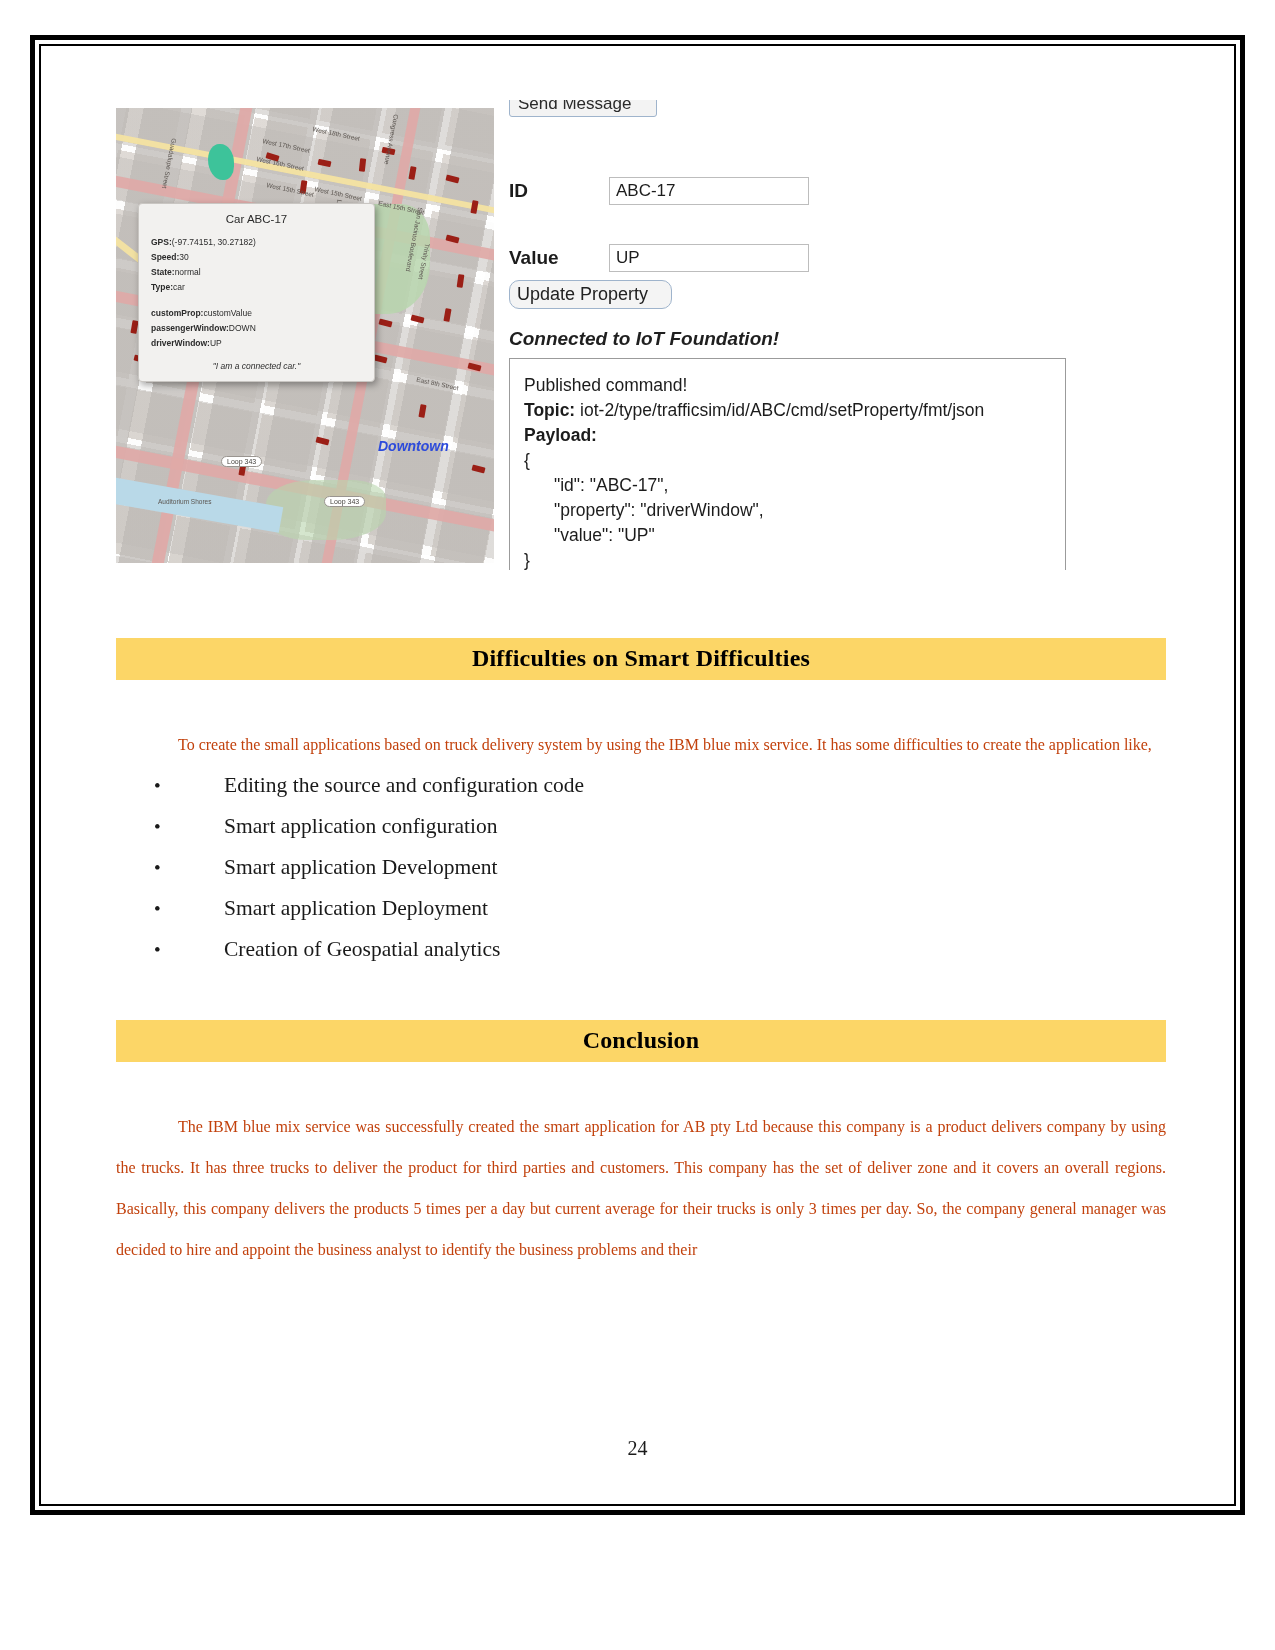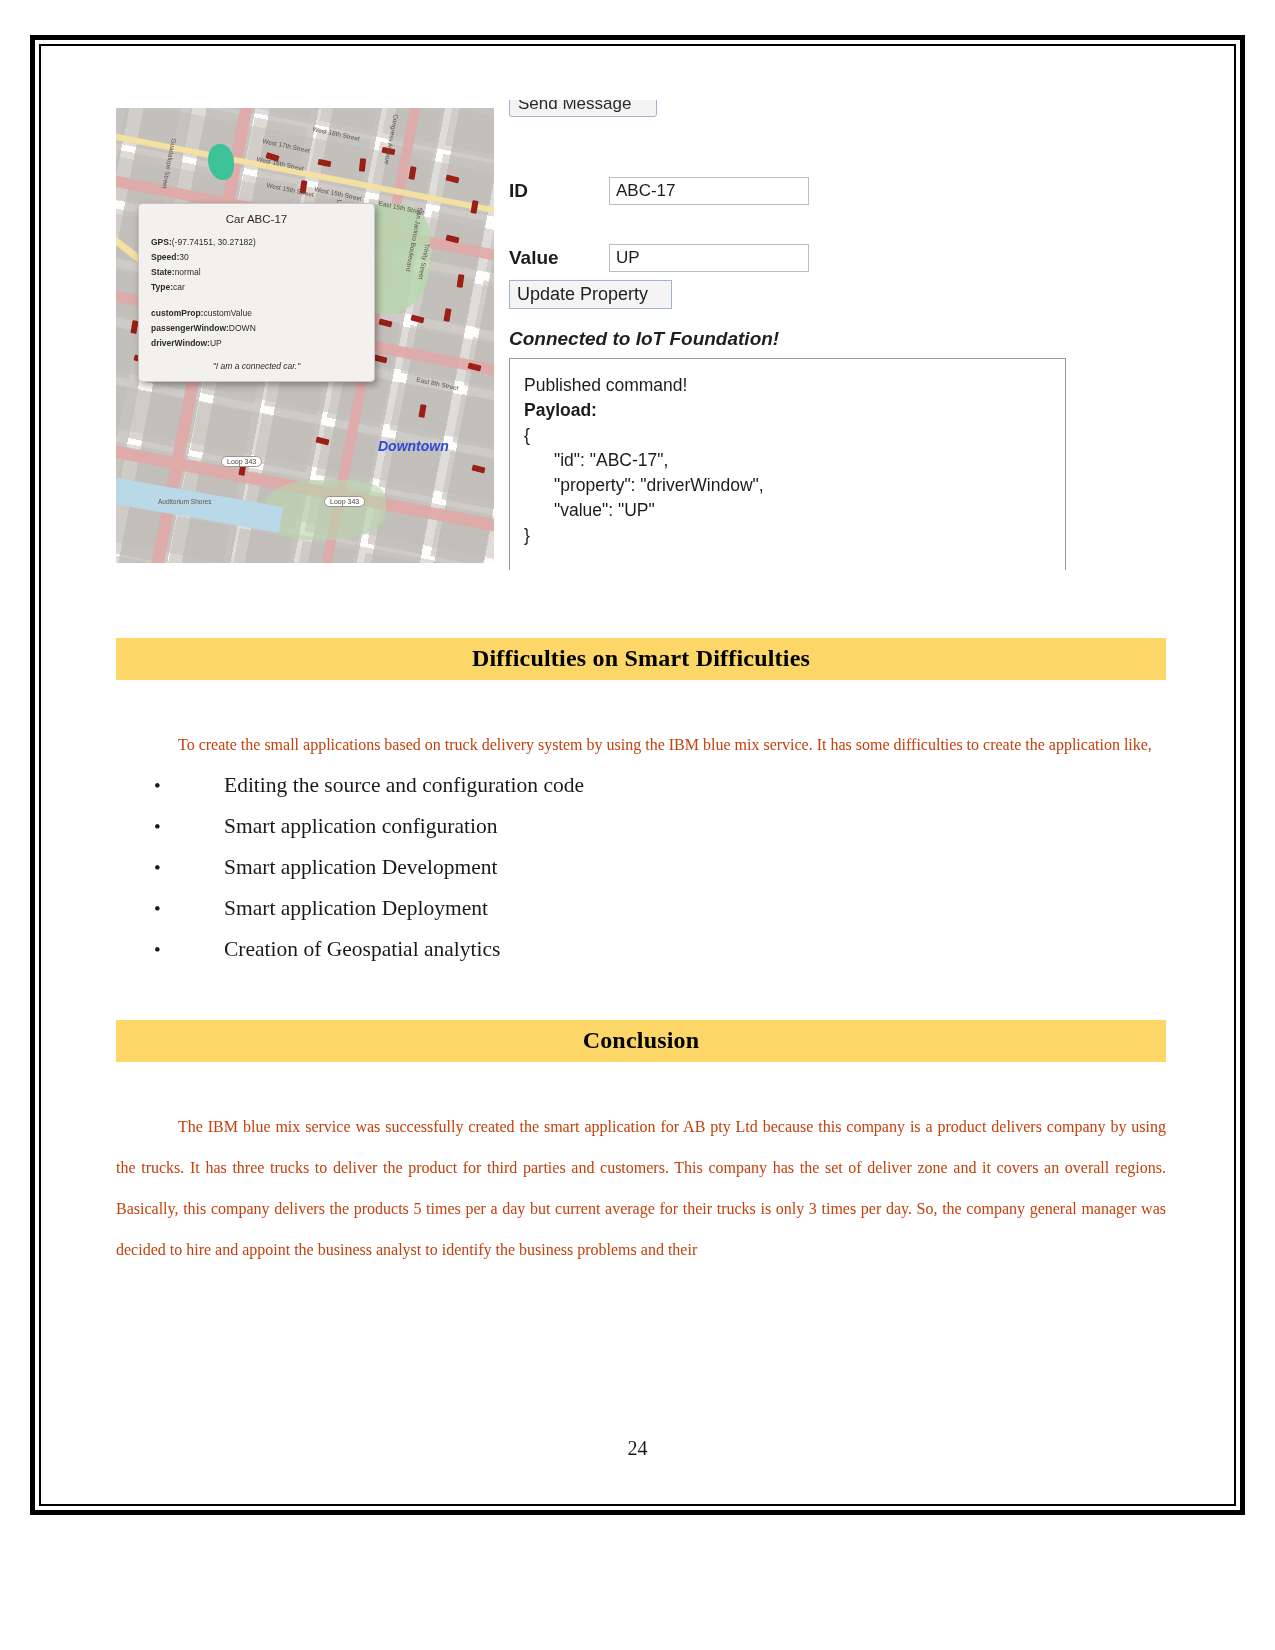--- a/index.html
+++ b/index.html
@@ -204,21 +204,21 @@
     font-size: 17px;
     line-height: 26px;
     padding-left: 6px;
     color: #1c1c1c;
   }
   .update-btn {
     position: absolute;
     left: 2px;
     width: 163px; height: 29px;
     border: 1px solid #9fb4cc;
-    border-radius: 0;
+    border-radius: 10px;
     background: #f4f4f4;
     font-size: 18px;
     line-height: 27px;
     padding-left: 7px;
     color: #222;
   }
   .connected-line {
     position: absolute;
     left: 2px;
     font-size: 19px;
@@ -403,20 +403,24 @@
             <span class="form-input">UP</span>
           </div>
 
           <div class="update-btn" style="top:180px;">Update Property</div>
 
           <div class="connected-line" style="top:228px;">Connected to IoT Foundation!</div>
 
           <div class="log-box" style="top:258px;">
             <div>Published command!</div>
             <div>
+              <b>Topic:</b>
+              <span>iot-2/type/trafficsim/id/ABC/cmd/setProperty/fmt/json</span>
+            </div>
+            <div>
               <b>Payload:</b>
             </div>
             <div>{</div>
             <div class="code-indent">"id": "ABC-17",</div>
             <div class="code-indent">"property": "driverWindow",</div>
             <div class="code-indent">"value": "UP"</div>
             <div>}</div>
           </div>
         </div>
       </div>

